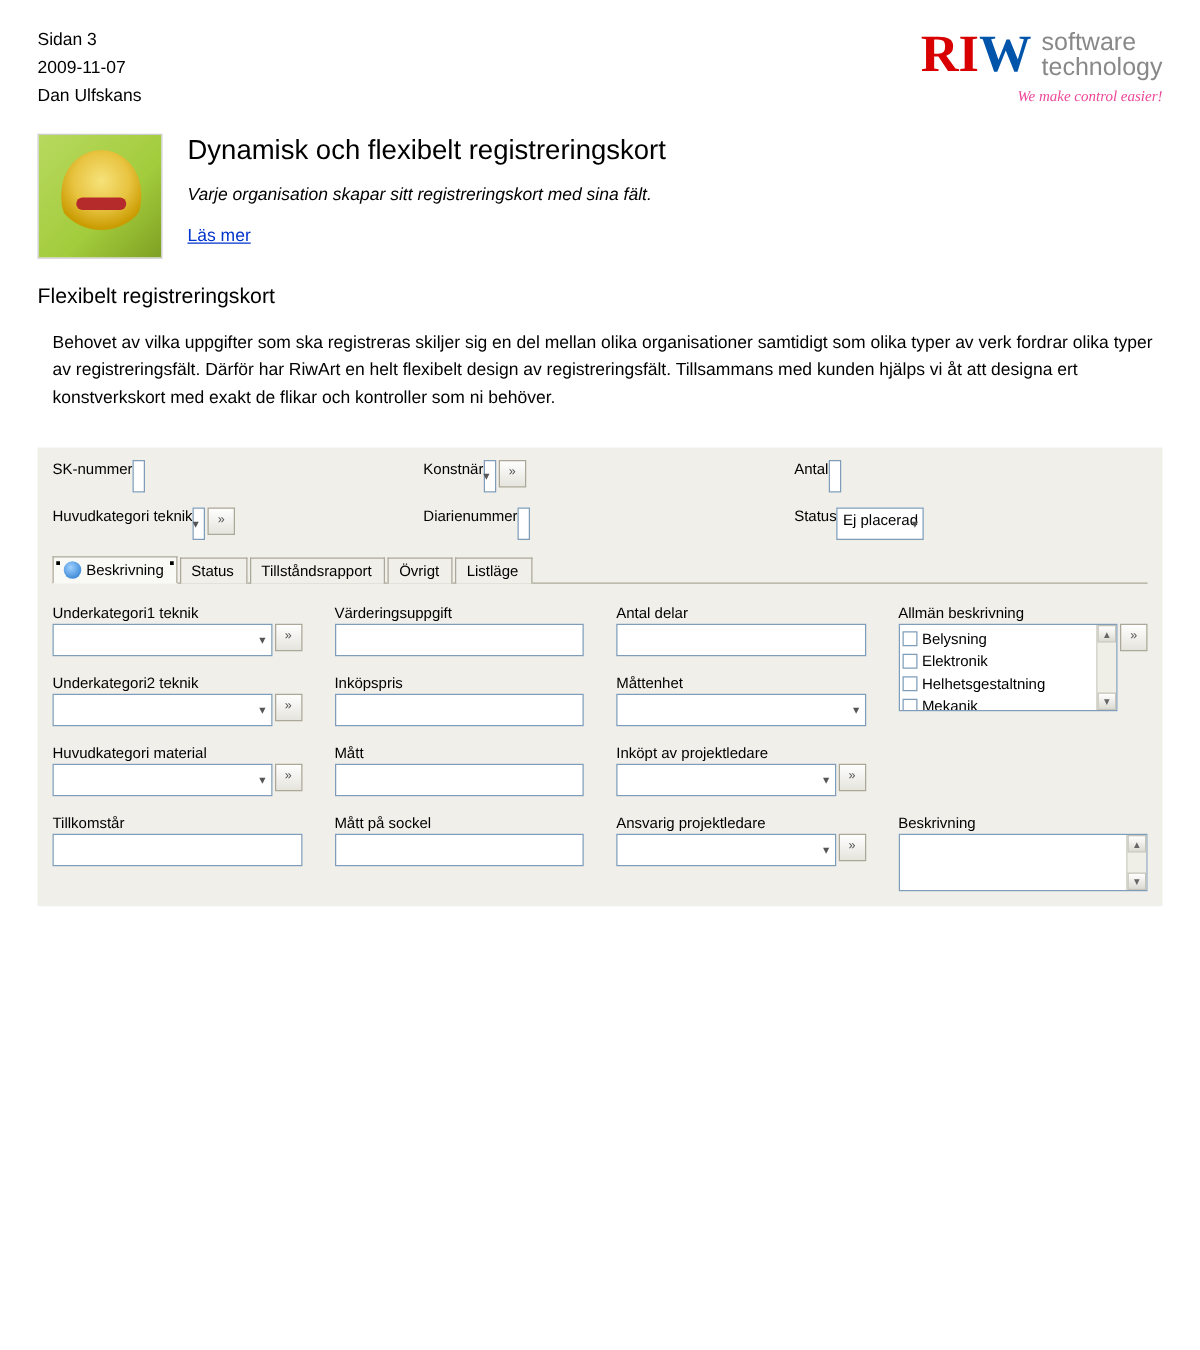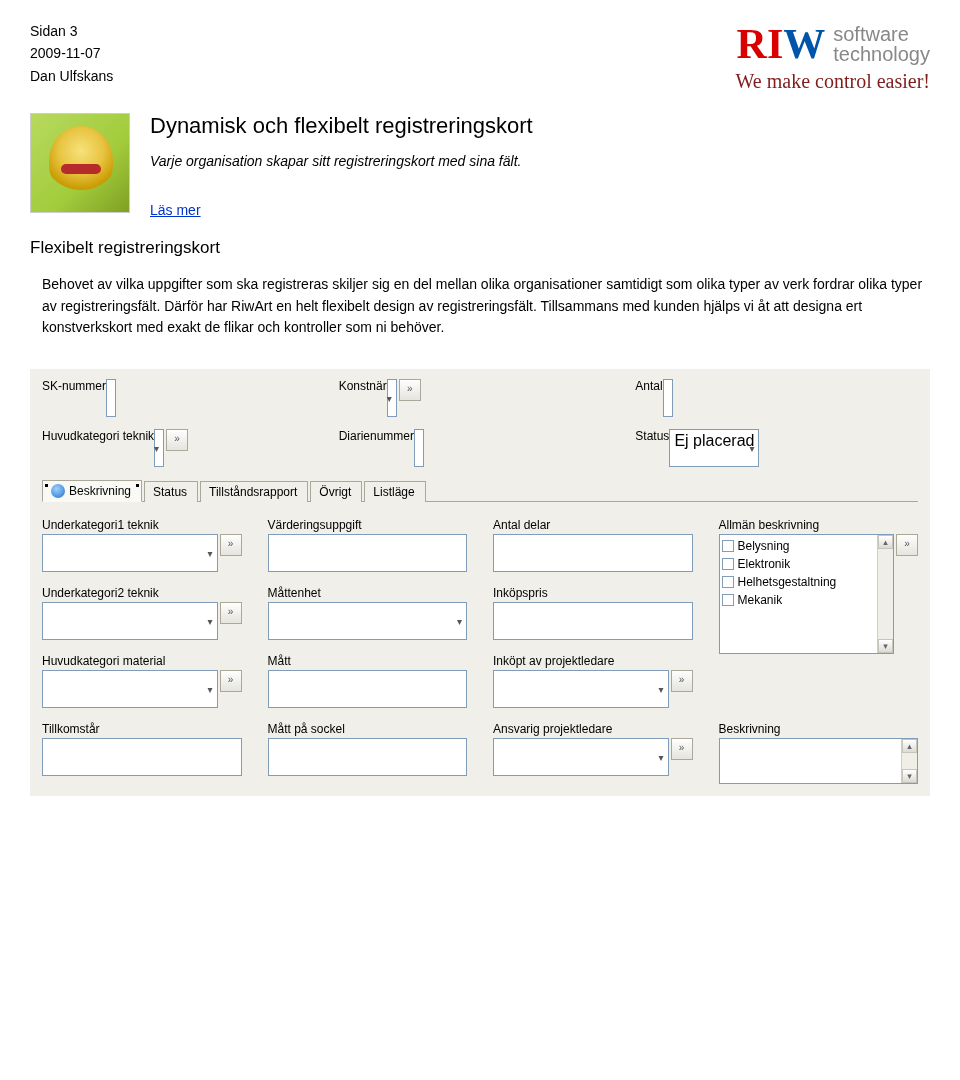--- a/index.html
+++ b/index.html
@@ -20,21 +20,21 @@
   }
   .header-meta { line-height: 1.6; font-size: 14px; }
   .logo-block { display: flex; align-items: center; gap: 8px; }
   .logo-riw { display: flex; align-items: baseline; font-weight: bold; }
   .logo-r { font-size: 42px; color: #d80000; font-family: Georgia, serif; }
   .logo-i { font-size: 42px; color: #d80000; font-family: Georgia, serif; }
   .logo-w { font-size: 42px; color: #0055aa; font-family: Georgia, serif; }
   .logo-text { display: flex; flex-direction: column; color: #888; line-height: 1; }
   .logo-text .st1 { font-size: 20px; }
   .logo-text .st2 { font-size: 20px; }
-  .logo-tag { font-family: "Brush Script MT", cursive; font-size: 20px; color: #7f1d1d; text-align: right; margin-top: 2px;}
+  .logo-tag { font-family: "Brush Script MT", cursive; font-size: 12px; color: #ec4899; text-align: right; margin-top: 2px; font-style: italic;}
   .logo-wrap { display: flex; flex-direction: column; align-items: flex-end; }
 
   .article-head { display: flex; gap: 20px; margin-bottom: 20px; align-items: flex-start; }
   .thumb {
     width: 100px; height: 100px; flex: 0 0 100px;
     background: linear-gradient(135deg, #b7d95f 0%, #a3cc3c 60%, #7fa023 100%);
     position: relative;
     border: 1px solid #ccc;
   }
   .thumb::before {
@@ -47,45 +47,45 @@
   .thumb::after {
     content: "";
     position: absolute; top: 50px; left: 30px;
     width: 40px; height: 10px;
     background: #b52a2a;
     border-radius: 6px;
   }
 
   .article-title-block { flex: 1; }
   h1 { font-size: 22px; margin: 0 0 12px 0; font-weight: normal; font-family: Verdana, sans-serif; }
-  .lead { font-style: italic; font-size: 14px; margin-bottom: 30px; line-height: 1.5; }
+  .lead { font-style: italic; font-size: 14px; margin-bottom: 14px; line-height: 1.5; }
   .link { color: #0033cc; text-decoration: underline; cursor: pointer; }
 
   h2.sub { font-size: 17px; font-weight: normal; margin: 20px 0 16px 0; }
   p.body-text { font-size: 14px; line-height: 1.55; margin: 0 0 30px 12px; }
 
   
   .form-panel {
     background: #f0efe9;
     padding: 10px 12px 12px 12px;
     font-family: "Segoe UI", Tahoma, sans-serif;
     font-size: 12px;
     color: #000;
   }
   .form-row { display: flex; gap: 14px; margin-bottom: 12px; }
   .form-col { flex: 1; display: flex; flex-direction: row; }
   .lbl { font-size: 12px; margin-bottom: 2px; }
   .fld-wrap { display: flex; gap: 2px; }
   .fld {
     width: 100%;
-    height: 38px;
+    height: 26px;
     background: #fff;
     border: 1px solid #7f9db9;
     padding: 2px 4px;
-    font-size: 16px;
+    font-size: 12px;
   }
   .combo { position: relative; }
   .combo::after {
     content: "▾";
     position: absolute; right: 4px; top: 50%; transform: translateY(-50%);
     font-size: 10px; color: #555;
     pointer-events: none;
   }
   .btn-small {
     width: 22px; height: 22px;
@@ -130,21 +130,21 @@
   .tab.active::after {
     content: "";
     position: absolute; right: 2px; top: 3px;
     width: 3px; height: 3px; background: #000;
   }
 
   .body-grid { display: grid; grid-template-columns: 1fr 1fr 1fr 1fr; gap: 14px 26px; align-items: start; }
   .cell { display: flex; flex-direction: column; }
   .listbox {
     background: #fff; border: 1px solid #7f9db9;
-    height: 120px; overflow: hidden; position: relative;
+    height: 70px; overflow: hidden; position: relative;
   }
   .listbox .scroll {
     position: absolute; right: 0; top: 0; bottom: 0; width: 16px;
     background: #efeee7;
     border-left: 1px solid #d0cfc7;
     display: flex; flex-direction: column; justify-content: space-between;
   }
   .scroll span { font-size: 9px; text-align: center; color: #666; background: linear-gradient(#fff,#dcdbd3); border: 1px solid #c7c5bb; height: 14px; line-height: 12px; }
   .listbox .items { padding: 2px 18px 2px 2px; }
   .lb-item { display: flex; align-items: center; gap: 4px; font-size: 12px; line-height: 18px; }
@@ -314,29 +314,29 @@
     </div>
 
     <div class="cell">
       <span class="lbl">Underkategori2 teknik</span>
       <div class="fld-wrap">
         <div class="fld combo"></div>
         <div class="btn-small">»</div>
       </div>
     </div>
     <div class="cell">
+      <span class="lbl">Inköpspris</span>
+      <div class="fld-wrap">
+          <div class="fld"></div>
+        </div>
+    </div>
+    <div class="cell">
       <span class="lbl">Måttenhet</span>
       <div class="fld-wrap">
           <div class="fld combo"></div>
-        </div>
-    </div>
-    <div class="cell">
-      <span class="lbl">Inköpspris</span>
-      <div class="fld-wrap">
-          <div class="fld"></div>
         </div>
     </div>
 
     <div class="cell">
       <span class="lbl">Huvudkategori material</span>
       <div class="fld-wrap">
         <div class="fld combo"></div>
         <div class="btn-small">»</div>
       </div>
     </div>

